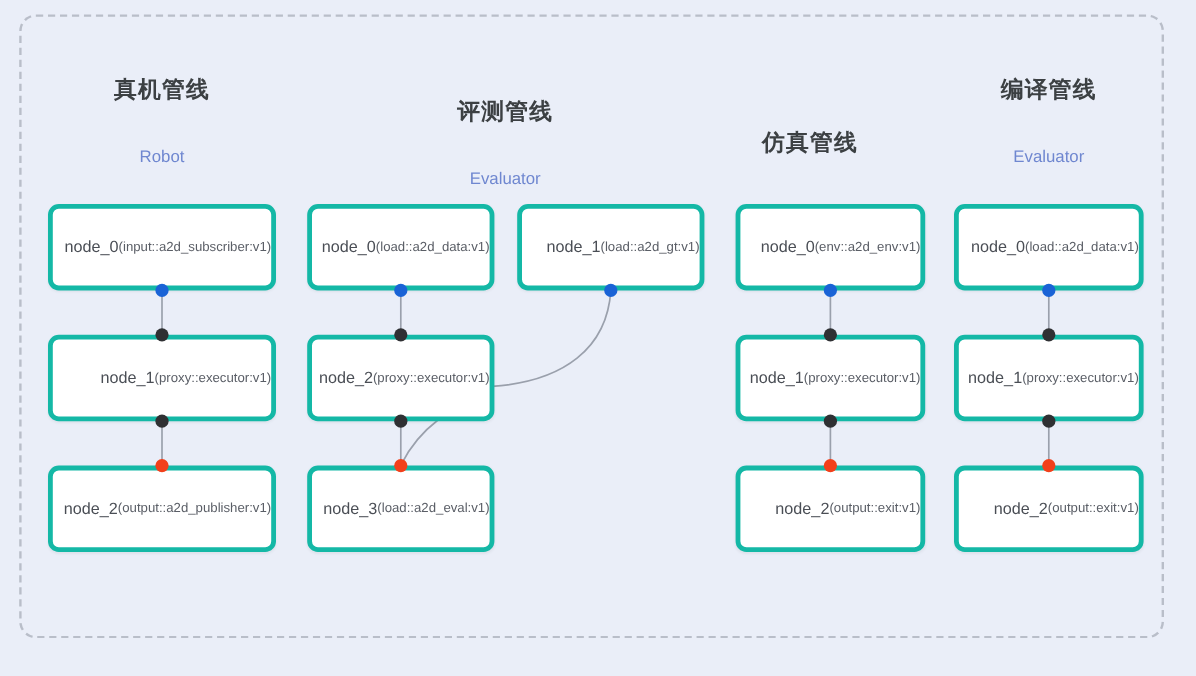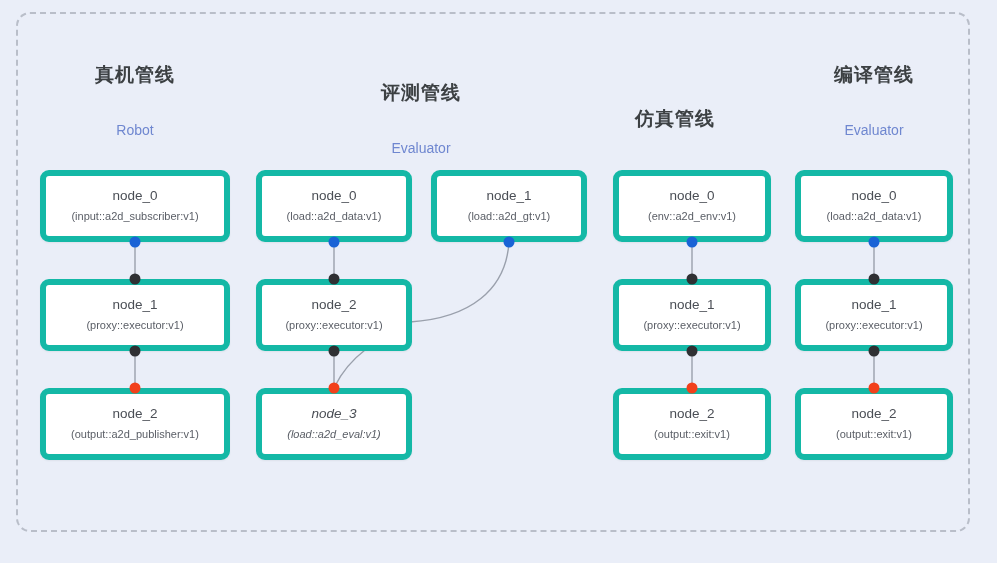--- a/index.html
+++ b/index.html
@@ -58,27 +58,26 @@
   .col-title-en {
     font-size: 14px;
     color: #6f87d0;
     white-space: nowrap;
     margin-top: 34px;
   }
 
   .node {
     position: absolute;
     background: #ffffff;
-    border: 6px solid #14b8a6;
+    border: 4px solid #14b8a6;
     border-radius: 9px;
     box-sizing: border-box;
     display: flex;
-    flex-direction: column;
     align-items: center;
-    justify-content: center;
+    justify-content: flex-end;
     box-shadow: 0 1px 2px rgba(60,64,67,0.07);
   }
   .node-title {
     font-size: 13.5px;
     color: #4a4e55;
     line-height: 20px;
     white-space: nowrap;
   }
   .node-sub {
     font-size: 11px;
@@ -163,21 +162,21 @@
     <div class="node-sub">(load::a2d_data:v1)</div>
   </div>
   <div class="node" style="left:431px; top:170px; width:156px; height:72px;">
     <div class="node-title">node_1</div>
     <div class="node-sub">(load::a2d_gt:v1)</div>
   </div>
   <div class="node" style="left:256px; top:279px; width:156px; height:72px;">
     <div class="node-title">node_2</div>
     <div class="node-sub">(proxy::executor:v1)</div>
   </div>
-  <div class="node" style="left:256px; top:388px; width:156px; height:72px;font-style:italic;">
+  <div class="node" style="left:256px; top:388px; width:156px; height:72px;">
     <div class="node-title">node_3</div>
     <div class="node-sub">(load::a2d_eval:v1)</div>
   </div>
 
   <div class="node" style="left:613px; top:170px; width:158px; height:72px;">
     <div class="node-title">node_0</div>
     <div class="node-sub">(env::a2d_env:v1)</div>
   </div>
   <div class="node" style="left:613px; top:279px; width:158px; height:72px;">
     <div class="node-title">node_1</div>

